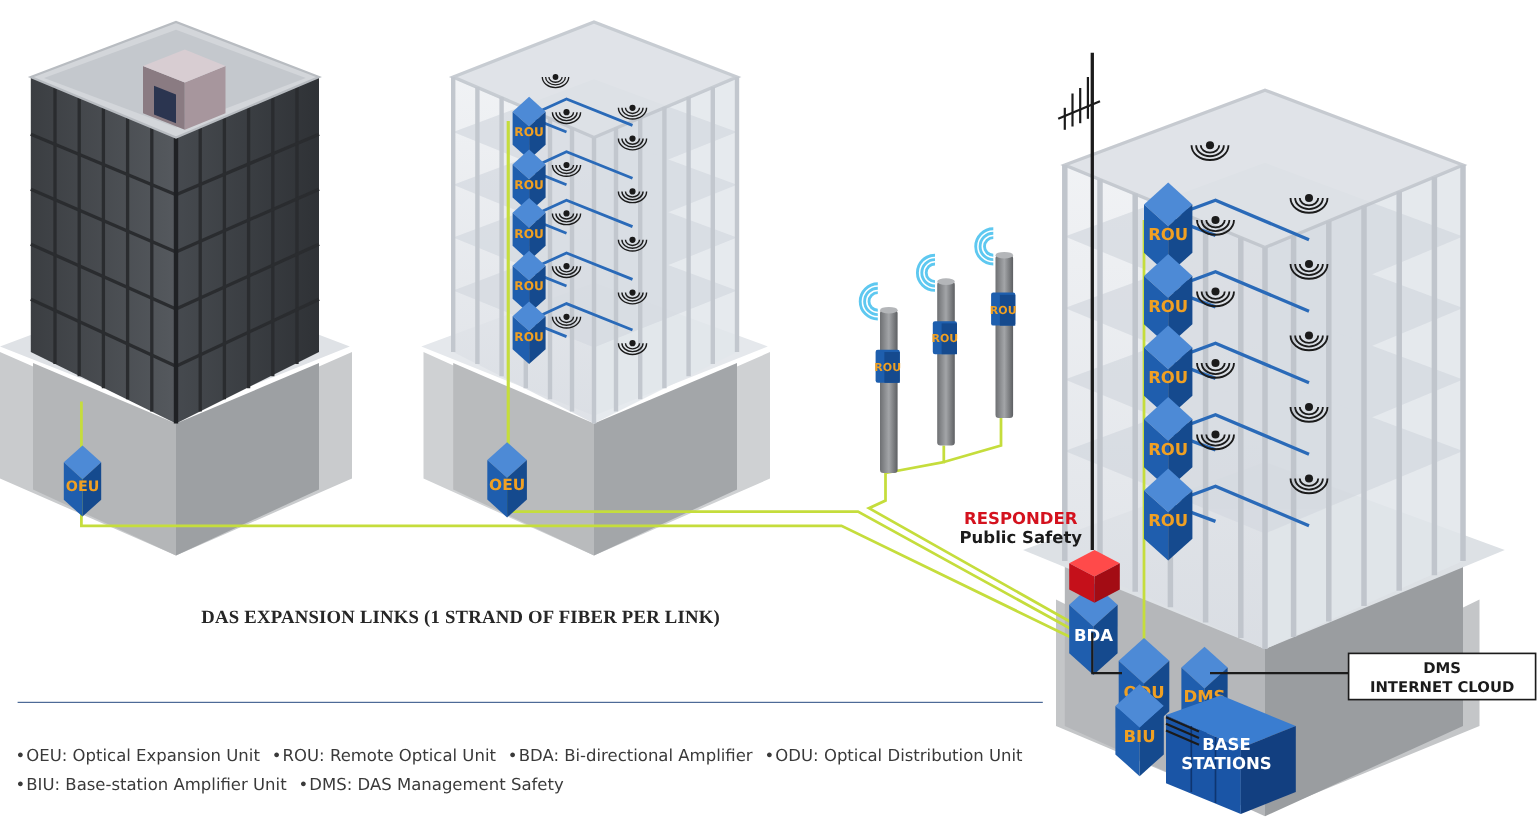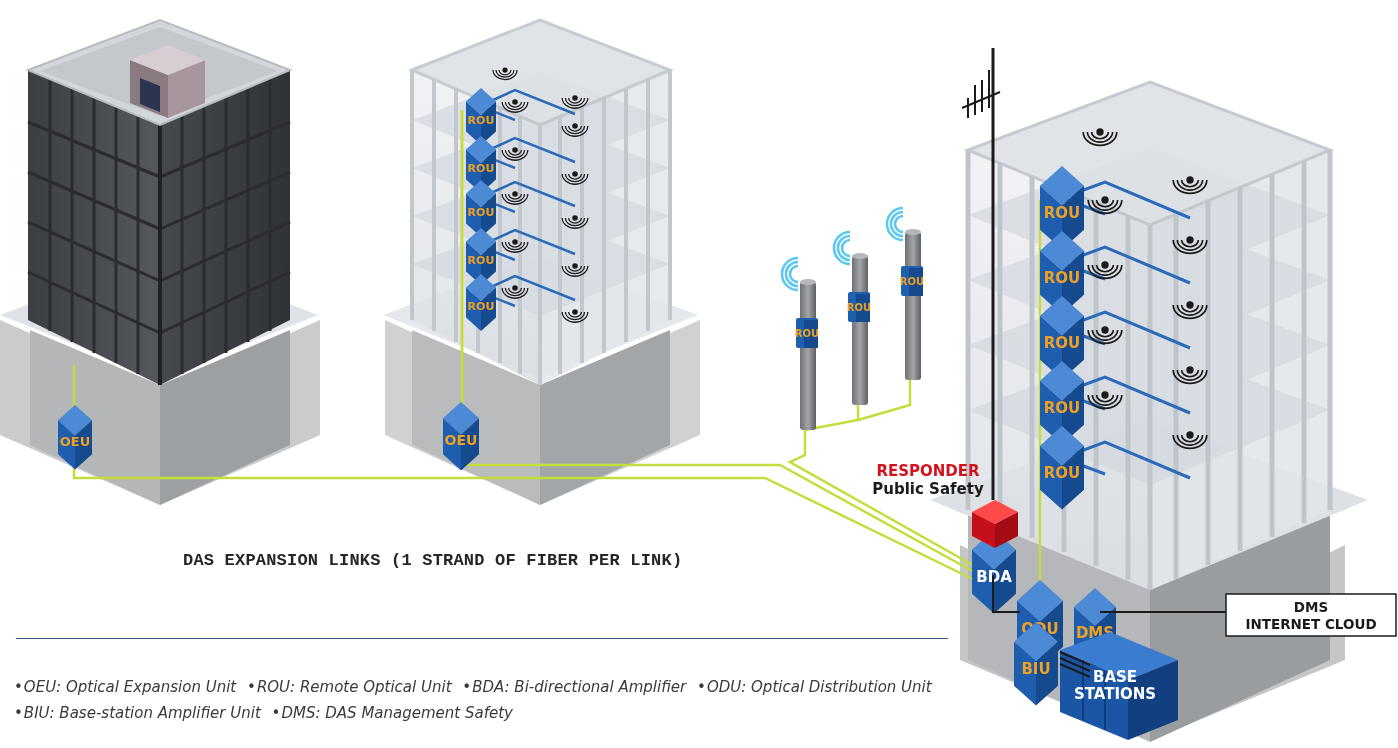--- a/index.html
+++ b/index.html
@@ -1,20 +1,20 @@
 <!DOCTYPE html>
 <html><head>
 <meta charset="utf-8">
 <style>
   html, body { margin:0; padding:0; background:#ffffff; }
   body { width:1398px; height:748px; position:relative; overflow:hidden; font-family:"Liberation Sans", sans-serif; }
   #diagram { position:absolute; left:0; top:0; width:1398px; height:748px; }
-  .expansion-title { position:absolute; left:183px; top:551px; font-family:Liberation Mono, monospace; font-weight:bold; font-size:17px; color:#262626; letter-spacing:0.2px; white-space:nowrap; }
+  .expansion-title { position:absolute; left:183px; top:551px; font-family:Liberation Serif, serif; font-weight:bold; font-size:17px; color:#262626; letter-spacing:0.2px; white-space:nowrap; }
   .divider { position:absolute; left:16px; top:638px; width:932px; height:1px; background:#3a5a8c; }
-  .legend { position:absolute; left:14px; font-family:"DejaVu Sans", sans-serif; font-style:italic; font-size:15px; color:#3a3a3a; white-space:nowrap; }
+  .legend { position:absolute; left:14px; font-family:"DejaVu Sans", sans-serif; font-size:15px; color:#3a3a3a; white-space:nowrap; }
   .legend .item { margin-right:6px; }
   .legend .item::before { content:"•"; font-style:normal; margin-right:1px; }
   .svg-text-unit { font-family:"DejaVu Sans", sans-serif; font-weight:bold; fill:#f0a023; }
   .svg-text-white { font-family:"DejaVu Sans", sans-serif; font-weight:bold; fill:#ffffff; }
 </style>
 </head>
 <body>
 
 <svg id="diagram" viewBox="0 0 1398 748" xmlns="http://www.w3.org/2000/svg">
   <defs>

